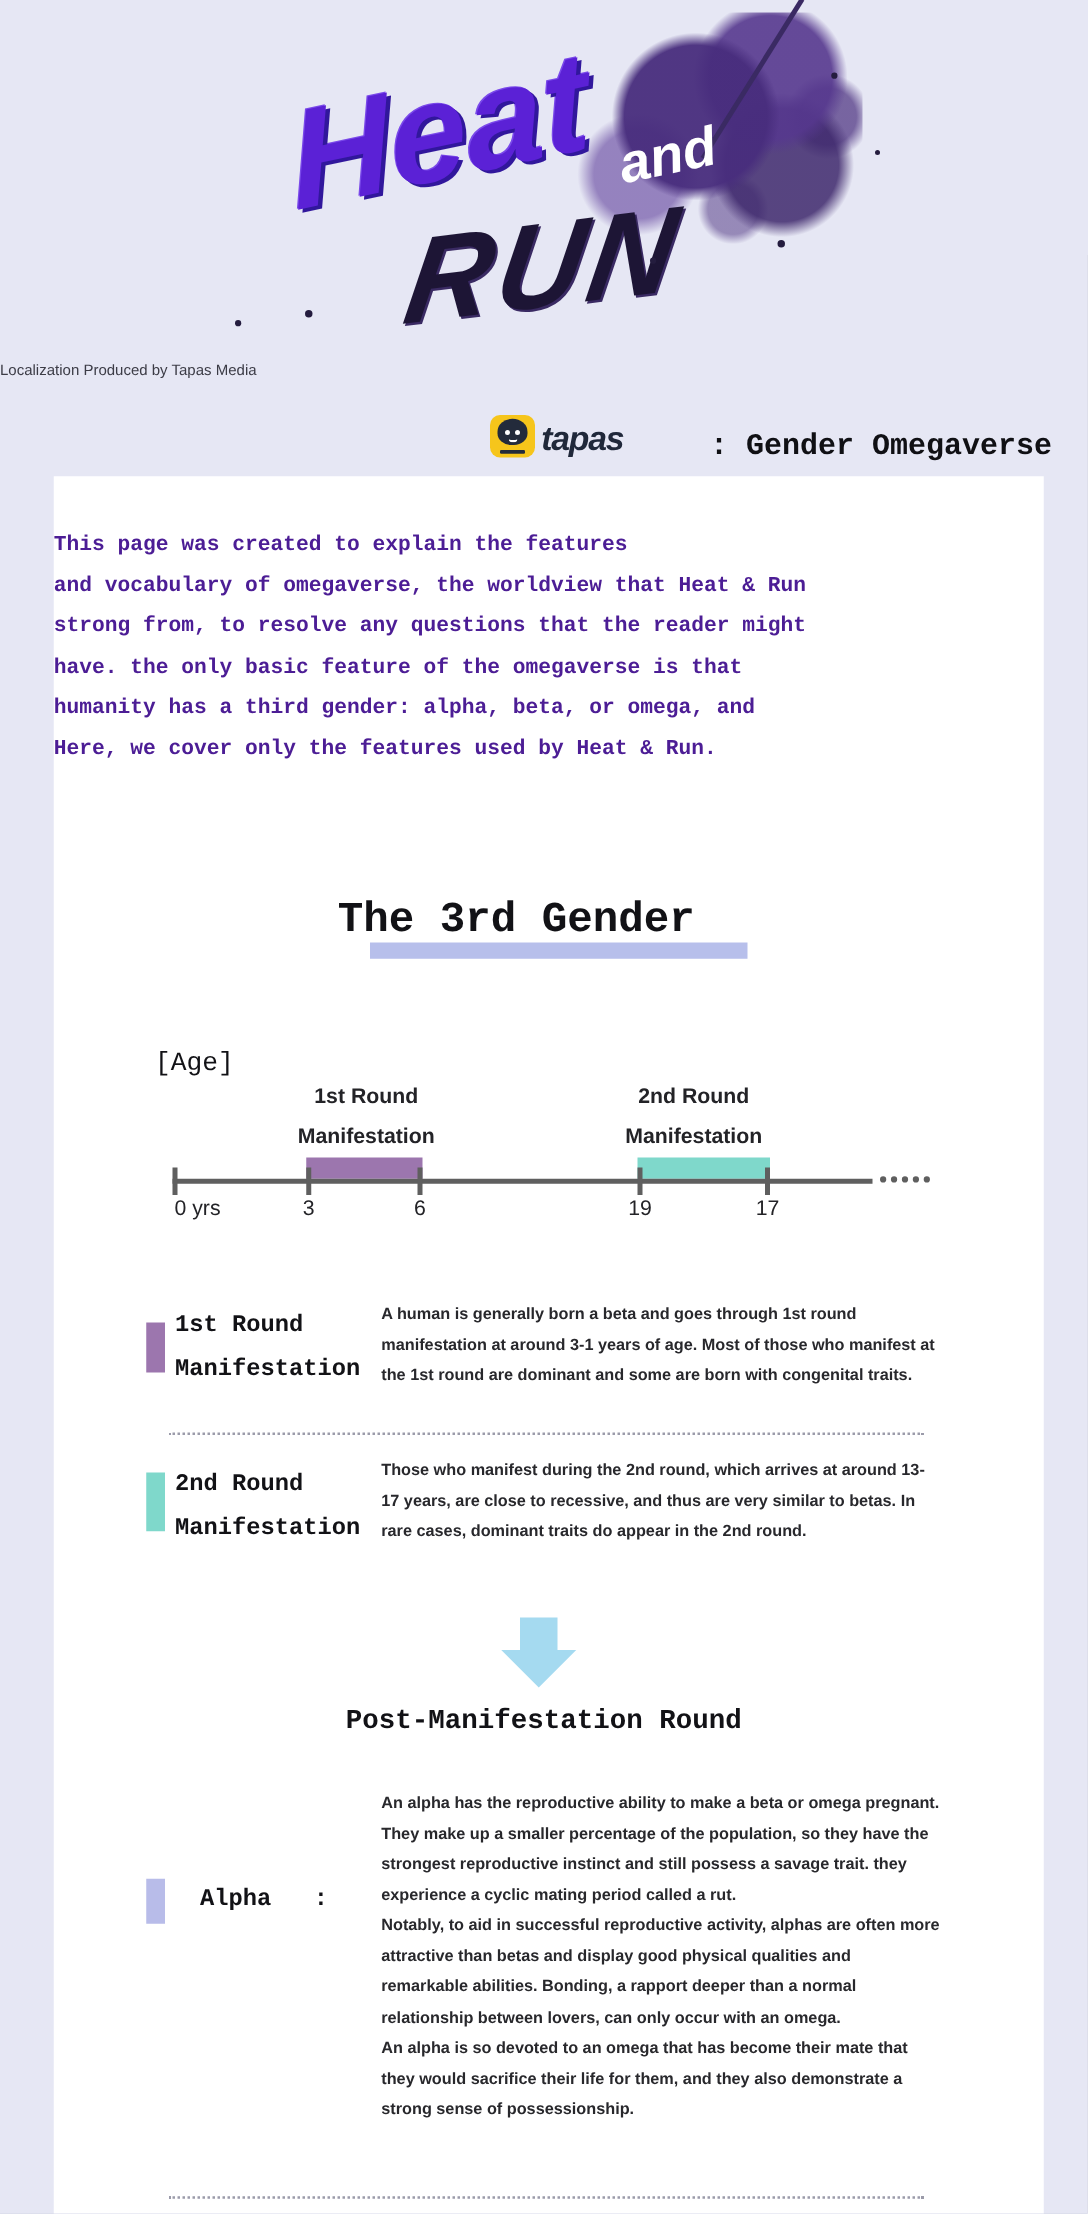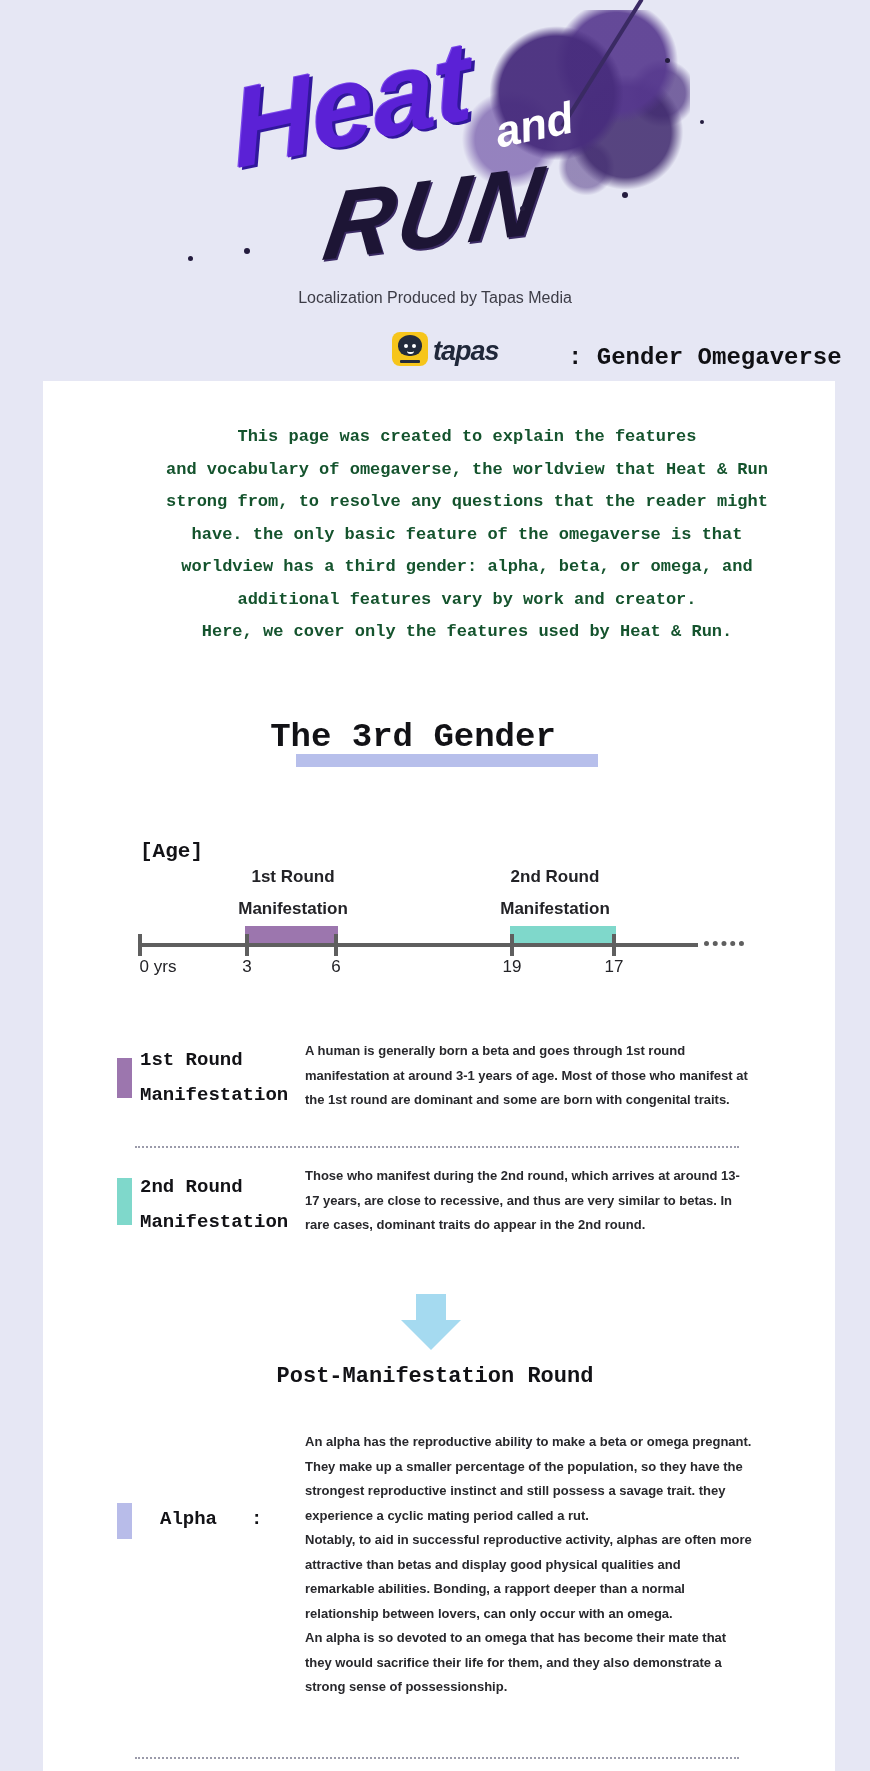--- a/index.html
+++ b/index.html
@@ -22,44 +22,44 @@
   .logo-heat{left:70px;top:40px;font-size:112px;font-weight:bold;font-style:italic;
     color:#5b21d6;transform:rotate(-12deg) skewX(-6deg);
     text-shadow:3px 3px 0 #31179c, -1px -1px 0 #7a49ea;}
   .logo-and{left:335px;top:100px;font-size:44px;font-weight:bold;font-style:italic;
     color:#ffffff;transform:rotate(-12deg);}
   .logo-run{left:165px;top:158px;font-size:96px;font-weight:bold;font-style:italic;
     letter-spacing:4px;color:#1d1535;transform:rotate(-7deg) skewX(-16deg);
     text-shadow:2px 2px 0 #3a2a63;}
   .ink-dot{border-radius:50%;background:#241c3e;}
 
-  .loc-credit{left:0;top:289px;width:870px;text-align:center;font-size:16px;color:#3c3c46;}
+  .loc-credit{left:0;top:289px;width:870px;text-align:left;font-size:12px;color:#3c3c46;}
 
   .tapas-icon{left:392px;top:332px;width:36px;height:34px;background:#f6c51b;border-radius:8px;}
   .tapas-face{position:absolute;left:6px;top:3px;width:24px;height:21px;background:#232b3b;
     border-radius:50% 50% 45% 45%;}
   .tapas-eye{position:absolute;width:4px;height:4px;background:#fff;border-radius:50%;top:9px;}
   .tapas-smile{position:absolute;left:9px;top:13px;width:7px;height:4px;
     border-bottom:2px solid #fff;border-radius:0 0 50% 50%;}
   .tapas-feet{position:absolute;left:8px;bottom:3px;width:20px;height:3px;background:#232b3b;border-radius:1px;}
   .tapas-word{left:433px;top:336px;font-size:27px;font-weight:bold;font-style:italic;
     color:#20283a;letter-spacing:-1px;}
   .about-subtitle{left:568px;top:344px;font-size:24px;font-weight:700;color:#101014;white-space:nowrap;}
 
   
   .card{left:43px;top:381px;width:792px;height:1390px;background:#ffffff;}
 
-  .intro{left:43px;top:421px;width:792px;text-align:center;font-size:17px;font-weight:700;
-    line-height:32.5px;color:#14532d;margin-left:28px;}
+  .intro{left:43px;top:421px;width:792px;text-align:left;font-size:17px;font-weight:700;
+    line-height:32.5px;color:#4c1d95;}
 
   .h-3rd{left:0;top:718px;width:826px;text-align:center;font-size:34px;font-weight:700;color:#121216;}
   .h-underline{left:296px;top:754px;width:302px;height:13px;background:#b7bfeb;}
 
   
-  .age-label{left:140px;top:840px;font-size:21px;font-weight:700;color:#121216;}
+  .age-label{left:124px;top:840px;font-size:21px;font-weight:400;color:#121216;}
   .tl-range-label{width:200px;text-align:center;font-size:17px;font-weight:bold;color:#232327;line-height:22px;}
   .tl-bar{top:926px;height:17px;}
   .tl-axis{left:138px;top:943px;width:560px;height:4px;background:#5f5f5f;}
   .tl-tail{left:704px;top:941px;width:40px;height:0;border-top:5px dotted #5f5f5f;}
   .tl-tick{top:934px;width:4px;height:22px;background:#5f5f5f;}
   .tl-num{top:957px;width:80px;text-align:center;font-size:17px;font-weight:normal;color:#232327;}
 
   
   .sec-bar{left:117px;width:15px;}
   .sec-title{left:140px;width:165px;font-size:19px;font-weight:700;line-height:35px;color:#121216;}
@@ -106,22 +106,21 @@
   <div class="abs tapas-word">tapas</div>
   <div class="abs about-subtitle mono">: Gender Omegaverse</div>
 
   <div class="abs card"></div>
 
   <div class="abs intro mono">
     <div>This page was created to explain the features</div>
     <div>and vocabulary of omegaverse, the worldview that Heat &amp; Run</div>
     <div>strong from, to resolve any questions that the reader might</div>
     <div>have. the only basic feature of the omegaverse is that</div>
-    <div>worldview has a third gender: alpha, beta, or omega, and</div>
-    <div>additional features vary by work and creator.</div>
+    <div>humanity has a third gender: alpha, beta, or omega, and</div>
     <div>Here, we cover only the features used by Heat &amp; Run.</div>
   </div>
 
   <div class="abs h-underline" style="background: rgb(183, 191, 235);"></div>
   <div class="abs h-3rd mono">The 3rd Gender</div>
 
   <div class="abs age-label mono">[Age]</div>
 
   <div class="abs tl-range-label" style="left:193px;top:866px;">
     <div>1st Round</div>

